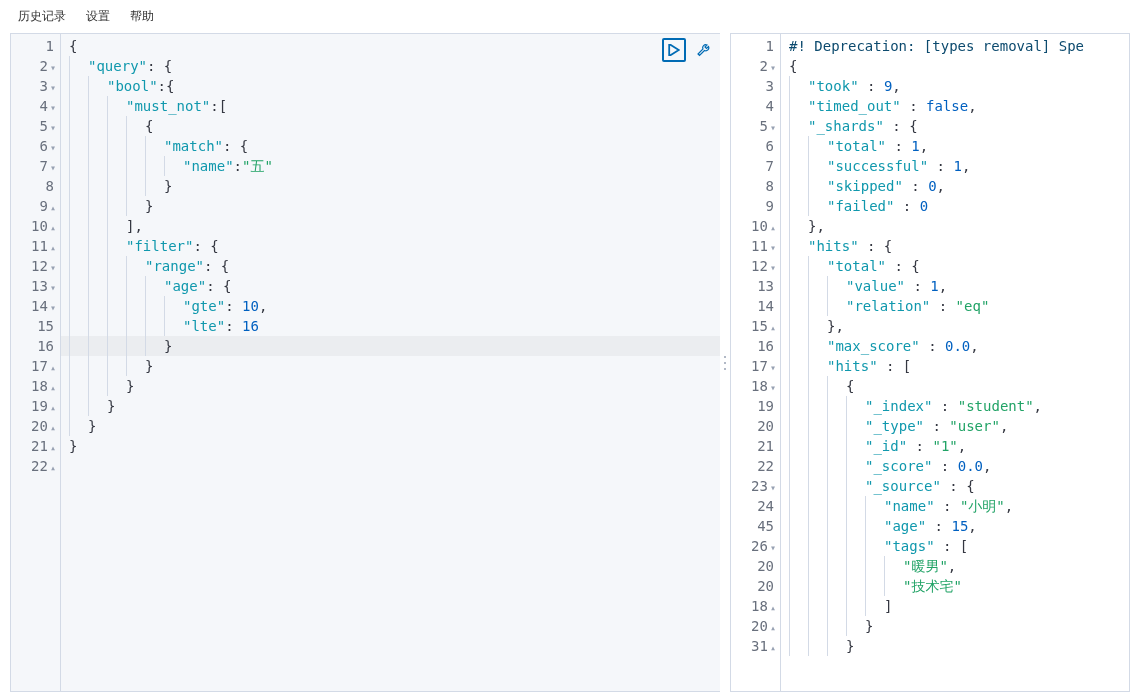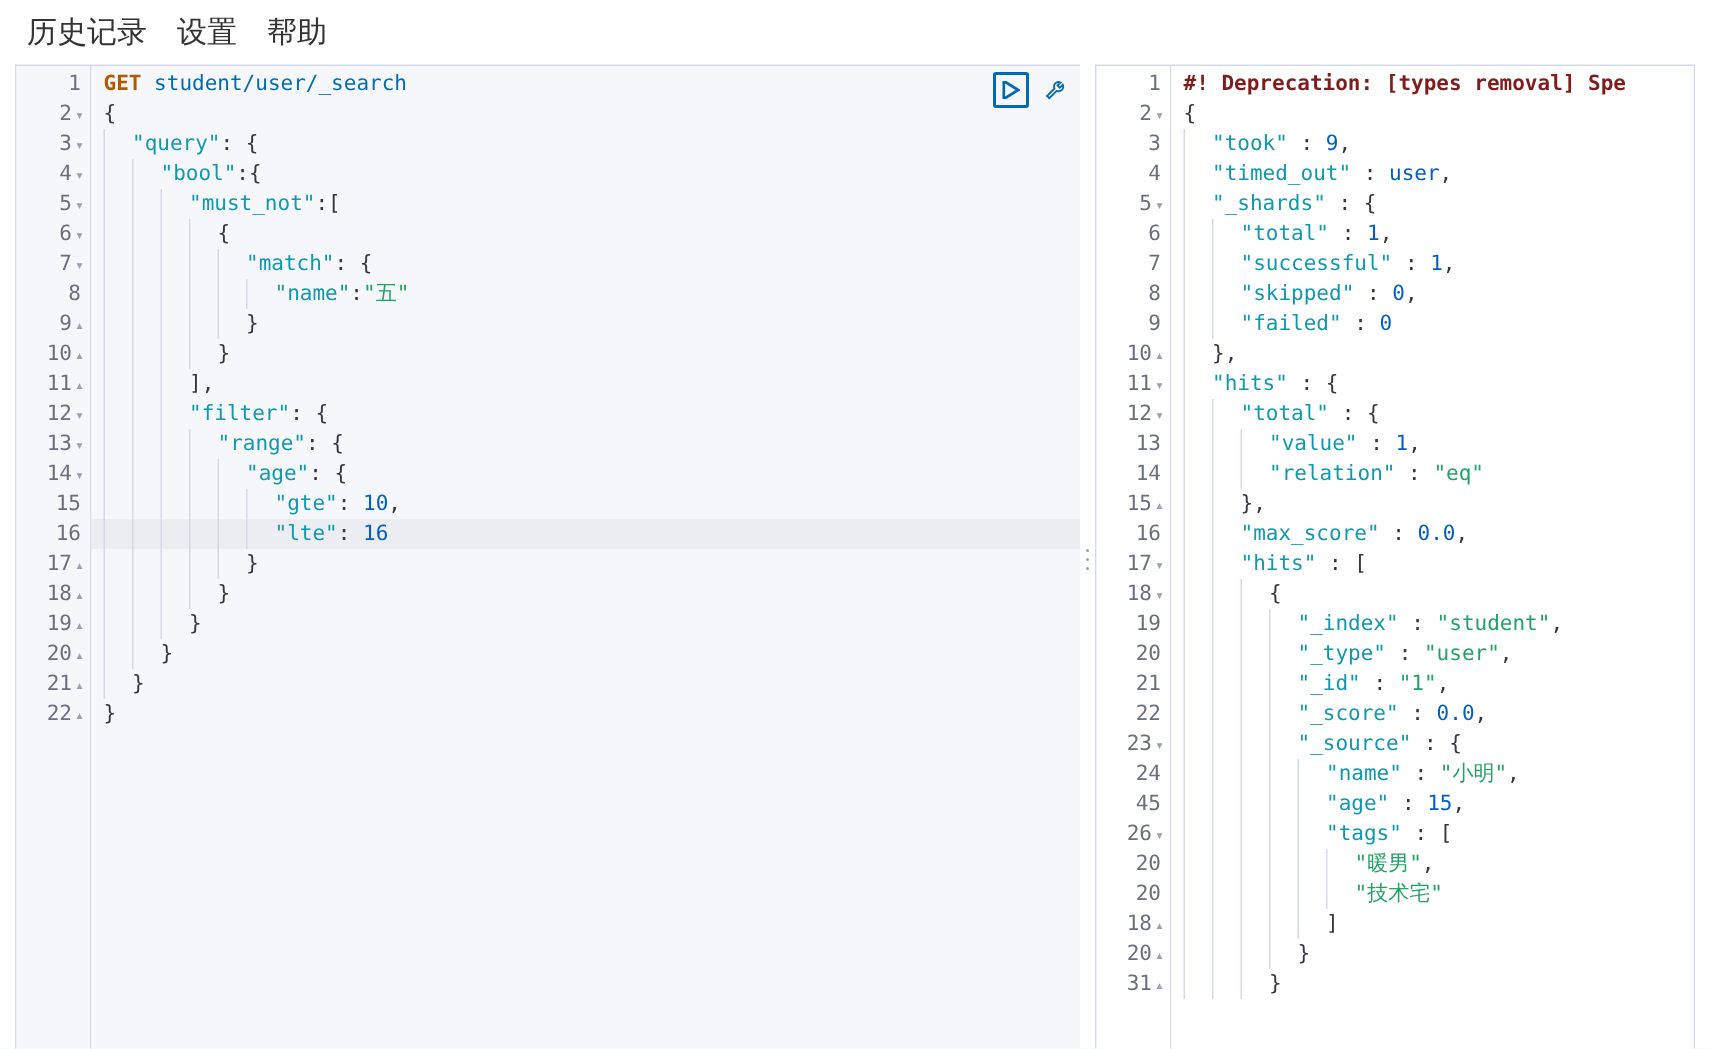--- a/index.html
+++ b/index.html
@@ -10,21 +10,21 @@
     color: #343741;
     width: 1140px;
     height: 699px;
     overflow: hidden;
   }
   .toolbar {
     display: flex;
     gap: 20px;
     padding: 8px 18px;
     font-family: "Helvetica Neue","PingFang SC","Microsoft YaHei",sans-serif;
-    font-size: 20px;
+    font-size: 12px;
     color: #333;
   }
   .toolbar span { cursor: pointer; }
   .panes {
     display: flex;
     height: calc(699px - 40px);
     padding: 0 10px;
   }
   .editor {
     flex: 0 0 710px;
@@ -102,21 +102,21 @@
   .iconbtn.outlined { border: 2px solid #006bb4; border-radius: 2px; }
 
   
   .tk-method { color: #b35900; font-weight: 600; }
   .tk-endpoint { color: #006bb4; }
   .tk-key { color: #1098ad; }          
   .tk-str { color: #21a366; }          
   .tk-num { color: #0060c0; }
   .tk-bool { color: #0060c0; }
   .tk-pun { color: #343741; }
-  .tk-warn { color: #7f1d1d; font-weight: bold; }
+  .tk-warn { color: #0c4a6e; }
 
   
   .ig {
     display: inline-block;
     border-left: 1px solid #d3dae6;
     margin-right: -1px;
     width: 1px;
     height: 20px;
     vertical-align: top;
   }
@@ -168,21 +168,20 @@
         <div>16</div>
         <div data-fold="▴" class="fold">17</div>
         <div data-fold="▴" class="fold">18</div>
         <div data-fold="▴" class="fold">19</div>
         <div data-fold="▴" class="fold">20</div>
         <div data-fold="▴" class="fold">21</div>
         <div data-fold="▴" class="fold">22</div>
       </div>
     <div class="code" id="req-code">
       <div class="active-line"></div>
-    <div class="ln"><span class="tk-method">GET</span><span> </span><span class="tk-endpoint">student/user/_search</span></div>
         <div class="ln"><span class="tk-pun">{</span></div>
         <div class="ln"><span class="ig"></span><span class="ind">&nbsp;</span><span class="tk-key">"query"</span><span class="tk-pun">: {</span></div>
         <div class="ln"><span class="ig"></span><span class="ind">&nbsp;</span><span class="ig"></span><span class="ind">&nbsp;</span><span class="tk-key">"bool"</span><span class="tk-pun">:{</span></div>
         <div class="ln"><span class="ig"></span><span class="ind">&nbsp;</span><span class="ig"></span><span class="ind">&nbsp;</span><span class="ig"></span><span class="ind">&nbsp;</span><span class="tk-key">"must_not"</span><span class="tk-pun">:[</span></div>
         <div class="ln"><span class="ig"></span><span class="ind">&nbsp;</span><span class="ig"></span><span class="ind">&nbsp;</span><span class="ig"></span><span class="ind">&nbsp;</span><span class="ig"></span><span class="ind">&nbsp;</span><span class="tk-pun">{</span></div>
         <div class="ln"><span class="ig"></span><span class="ind">&nbsp;</span><span class="ig"></span><span class="ind">&nbsp;</span><span class="ig"></span><span class="ind">&nbsp;</span><span class="ig"></span><span class="ind">&nbsp;</span><span class="ig"></span><span class="ind">&nbsp;</span><span class="tk-key">"match"</span><span class="tk-pun">: {</span></div>
         <div class="ln"><span class="ig"></span><span class="ind">&nbsp;</span><span class="ig"></span><span class="ind">&nbsp;</span><span class="ig"></span><span class="ind">&nbsp;</span><span class="ig"></span><span class="ind">&nbsp;</span><span class="ig"></span><span class="ind">&nbsp;</span><span class="ig"></span><span class="ind">&nbsp;</span><span class="tk-key">"name"</span><span class="tk-pun">:</span><span class="tk-str">"五"</span></div>
         <div class="ln"><span class="ig"></span><span class="ind">&nbsp;</span><span class="ig"></span><span class="ind">&nbsp;</span><span class="ig"></span><span class="ind">&nbsp;</span><span class="ig"></span><span class="ind">&nbsp;</span><span class="ig"></span><span class="ind">&nbsp;</span><span class="tk-pun">}</span></div>
         <div class="ln"><span class="ig"></span><span class="ind">&nbsp;</span><span class="ig"></span><span class="ind">&nbsp;</span><span class="ig"></span><span class="ind">&nbsp;</span><span class="ig"></span><span class="ind">&nbsp;</span><span class="tk-pun">}</span></div>
         <div class="ln"><span class="ig"></span><span class="ind">&nbsp;</span><span class="ig"></span><span class="ind">&nbsp;</span><span class="ig"></span><span class="ind">&nbsp;</span><span class="tk-pun">],</span></div>
@@ -239,21 +238,21 @@
         <div>20</div>
         <div>20</div>
         <div data-fold="▴" class="fold">18</div>
         <div data-fold="▴" class="fold">20</div>
         <div data-fold="▴" class="fold">31</div>
       </div>
     <div class="code" id="res-code">
         <div class="ln"><span class="tk-warn">#! Deprecation: [types removal] Spe</span></div>
         <div class="ln"><span class="tk-pun">{</span></div>
         <div class="ln"><span class="ig"></span><span class="ind">&nbsp;</span><span class="tk-key">"took"</span><span class="tk-pun"> : </span><span class="tk-num">9</span><span class="tk-pun">,</span></div>
-        <div class="ln"><span class="ig"></span><span class="ind">&nbsp;</span><span class="tk-key">"timed_out"</span><span class="tk-pun"> : </span><span class="tk-bool">user</span><span class="tk-pun">,</span></div>
+        <div class="ln"><span class="ig"></span><span class="ind">&nbsp;</span><span class="tk-key">"timed_out"</span><span class="tk-pun"> : </span><span class="tk-bool">false</span><span class="tk-pun">,</span></div>
         <div class="ln"><span class="ig"></span><span class="ind">&nbsp;</span><span class="tk-key">"_shards"</span><span class="tk-pun"> : {</span></div>
         <div class="ln"><span class="ig"></span><span class="ind">&nbsp;</span><span class="ig"></span><span class="ind">&nbsp;</span><span class="tk-key">"total"</span><span class="tk-pun"> : </span><span class="tk-num">1</span><span class="tk-pun">,</span></div>
         <div class="ln"><span class="ig"></span><span class="ind">&nbsp;</span><span class="ig"></span><span class="ind">&nbsp;</span><span class="tk-key">"successful"</span><span class="tk-pun"> : </span><span class="tk-num">1</span><span class="tk-pun">,</span></div>
         <div class="ln"><span class="ig"></span><span class="ind">&nbsp;</span><span class="ig"></span><span class="ind">&nbsp;</span><span class="tk-key">"skipped"</span><span class="tk-pun"> : </span><span class="tk-num">0</span><span class="tk-pun">,</span></div>
         <div class="ln"><span class="ig"></span><span class="ind">&nbsp;</span><span class="ig"></span><span class="ind">&nbsp;</span><span class="tk-key">"failed"</span><span class="tk-pun"> : </span><span class="tk-num">0</span></div>
         <div class="ln"><span class="ig"></span><span class="ind">&nbsp;</span><span class="tk-pun">},</span></div>
         <div class="ln"><span class="ig"></span><span class="ind">&nbsp;</span><span class="tk-key">"hits"</span><span class="tk-pun"> : {</span></div>
         <div class="ln"><span class="ig"></span><span class="ind">&nbsp;</span><span class="ig"></span><span class="ind">&nbsp;</span><span class="tk-key">"total"</span><span class="tk-pun"> : {</span></div>
         <div class="ln"><span class="ig"></span><span class="ind">&nbsp;</span><span class="ig"></span><span class="ind">&nbsp;</span><span class="ig"></span><span class="ind">&nbsp;</span><span class="tk-key">"value"</span><span class="tk-pun"> : </span><span class="tk-num">1</span><span class="tk-pun">,</span></div>
         <div class="ln"><span class="ig"></span><span class="ind">&nbsp;</span><span class="ig"></span><span class="ind">&nbsp;</span><span class="ig"></span><span class="ind">&nbsp;</span><span class="tk-key">"relation"</span><span class="tk-pun"> : </span><span class="tk-str">"eq"</span></div>

